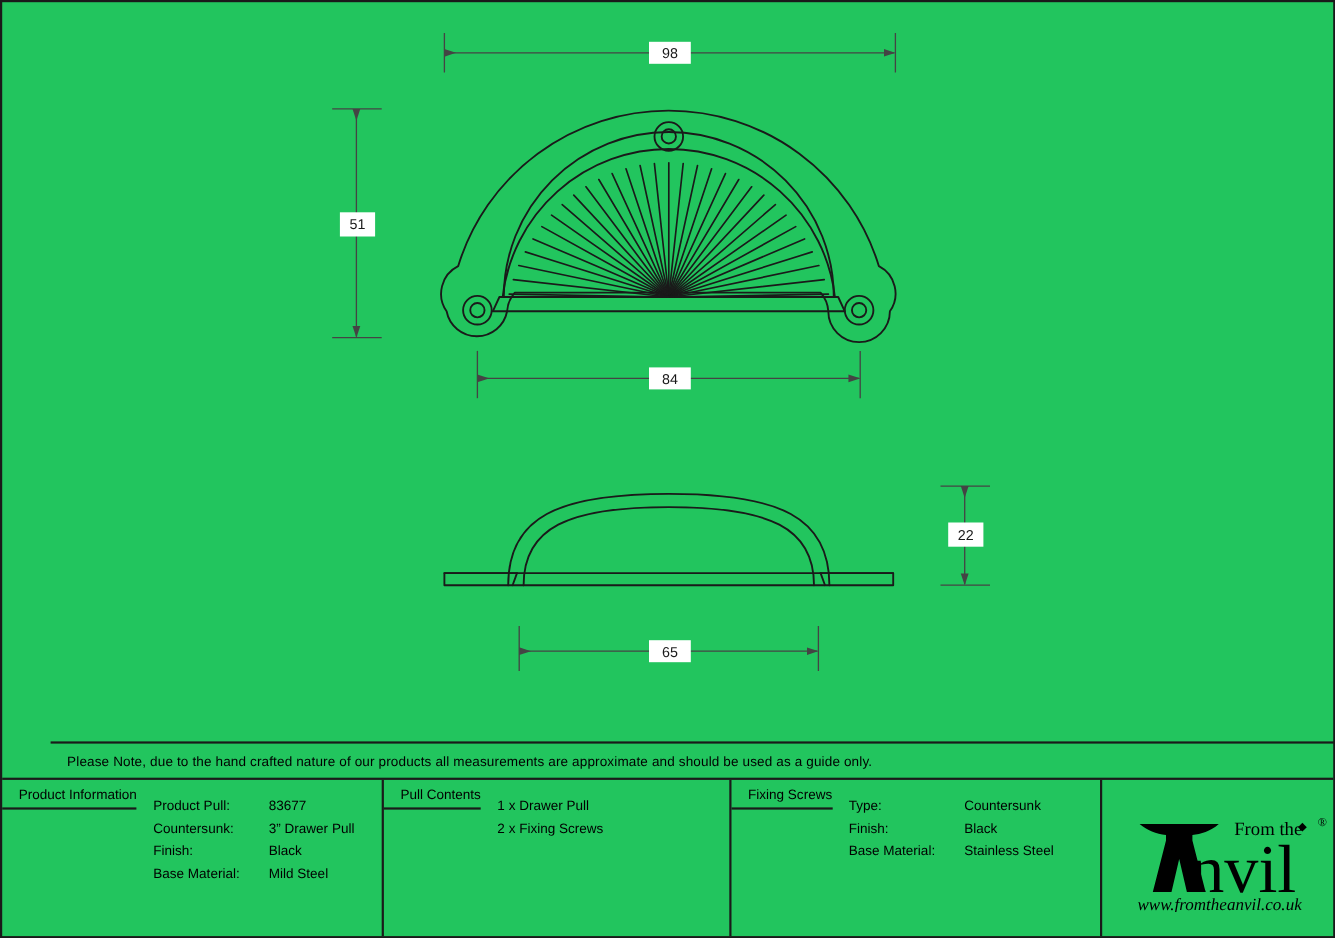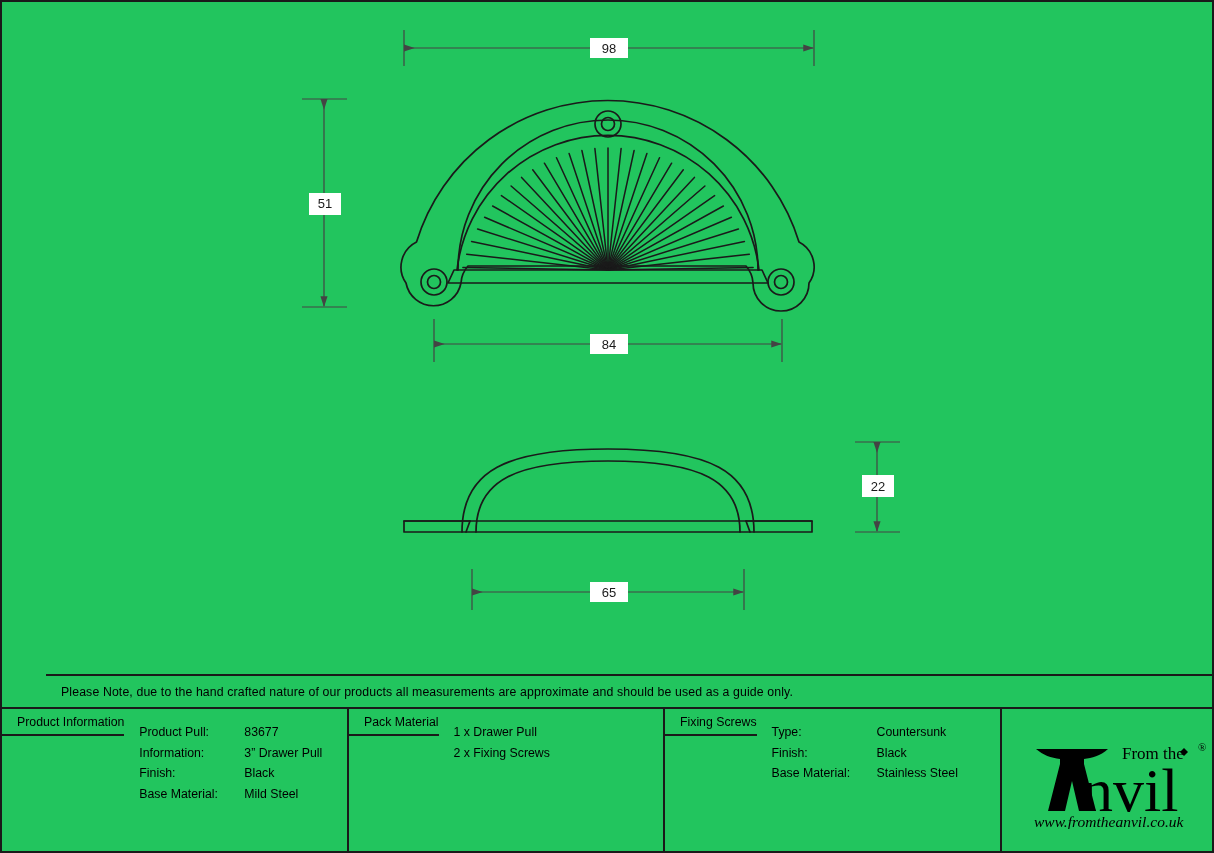--- a/index.html
+++ b/index.html
@@ -251,36 +251,36 @@
   <div id="info-table">
 
     <div class="col c1">
       <div class="col-head">Product Information</div>
       <div class="col-body">
         <div class="kv-row">
           <span class="kv-key">Product Pull:</span>
           <span class="kv-val">83677</span>
         </div>
         <div class="kv-row">
-          <span class="kv-key">Information:</span>
+          <span class="kv-key">Countersunk:</span>
           <span class="kv-val">3” Drawer Pull</span>
         </div>
         <div class="kv-row">
           <span class="kv-key">Finish:</span>
           <span class="kv-val">Black</span>
         </div>
         <div class="kv-row">
           <span class="kv-key">Base Material:</span>
           <span class="kv-val">Mild Steel</span>
         </div>
       </div>
     </div>
 
     <div class="col c2">
-      <div class="col-head">Pack Material</div>
+      <div class="col-head">Pull Contents</div>
       <div class="col-body">
         <div class="plain-row">1 x Drawer Pull</div>
         <div class="plain-row">2 x Fixing Screws</div>
       </div>
     </div>
 
     <div class="col c3">
       <div class="col-head">Fixing Screws</div>
       <div class="col-body">
         <div class="kv-row">

